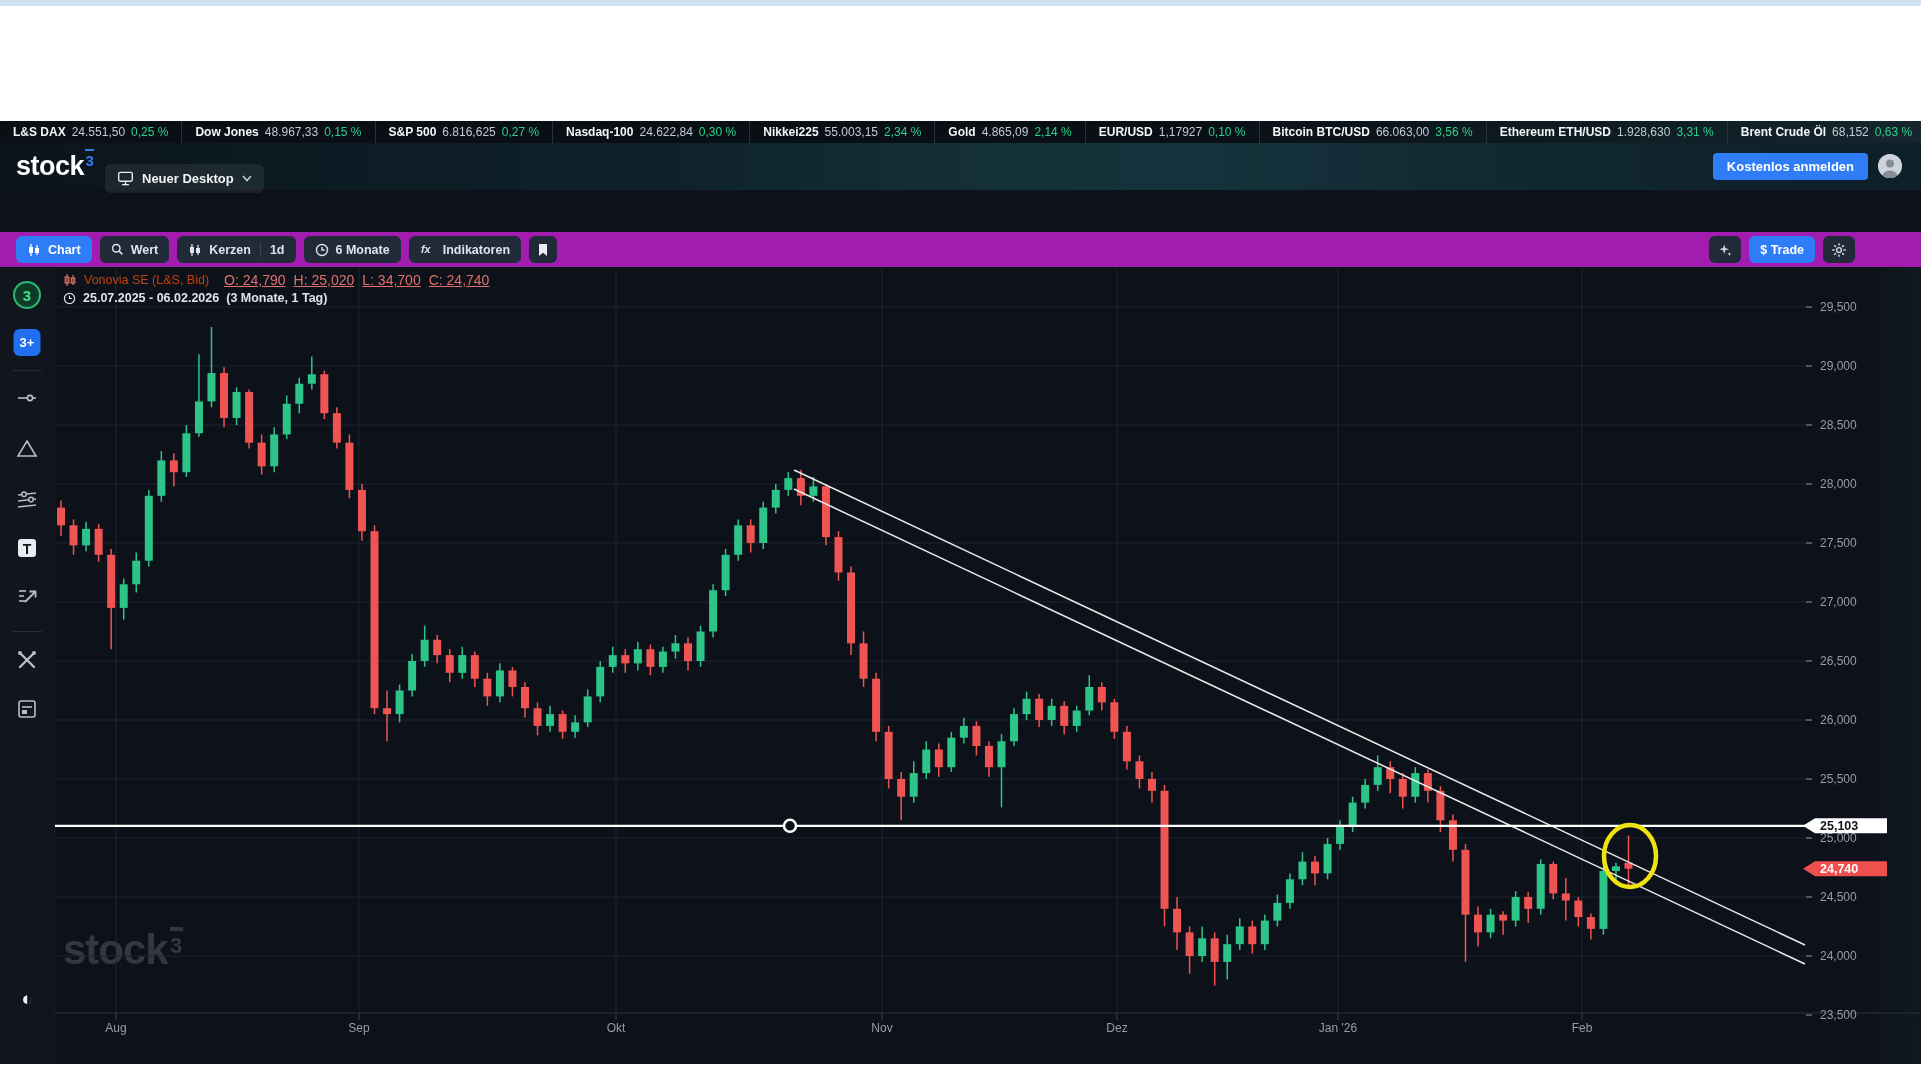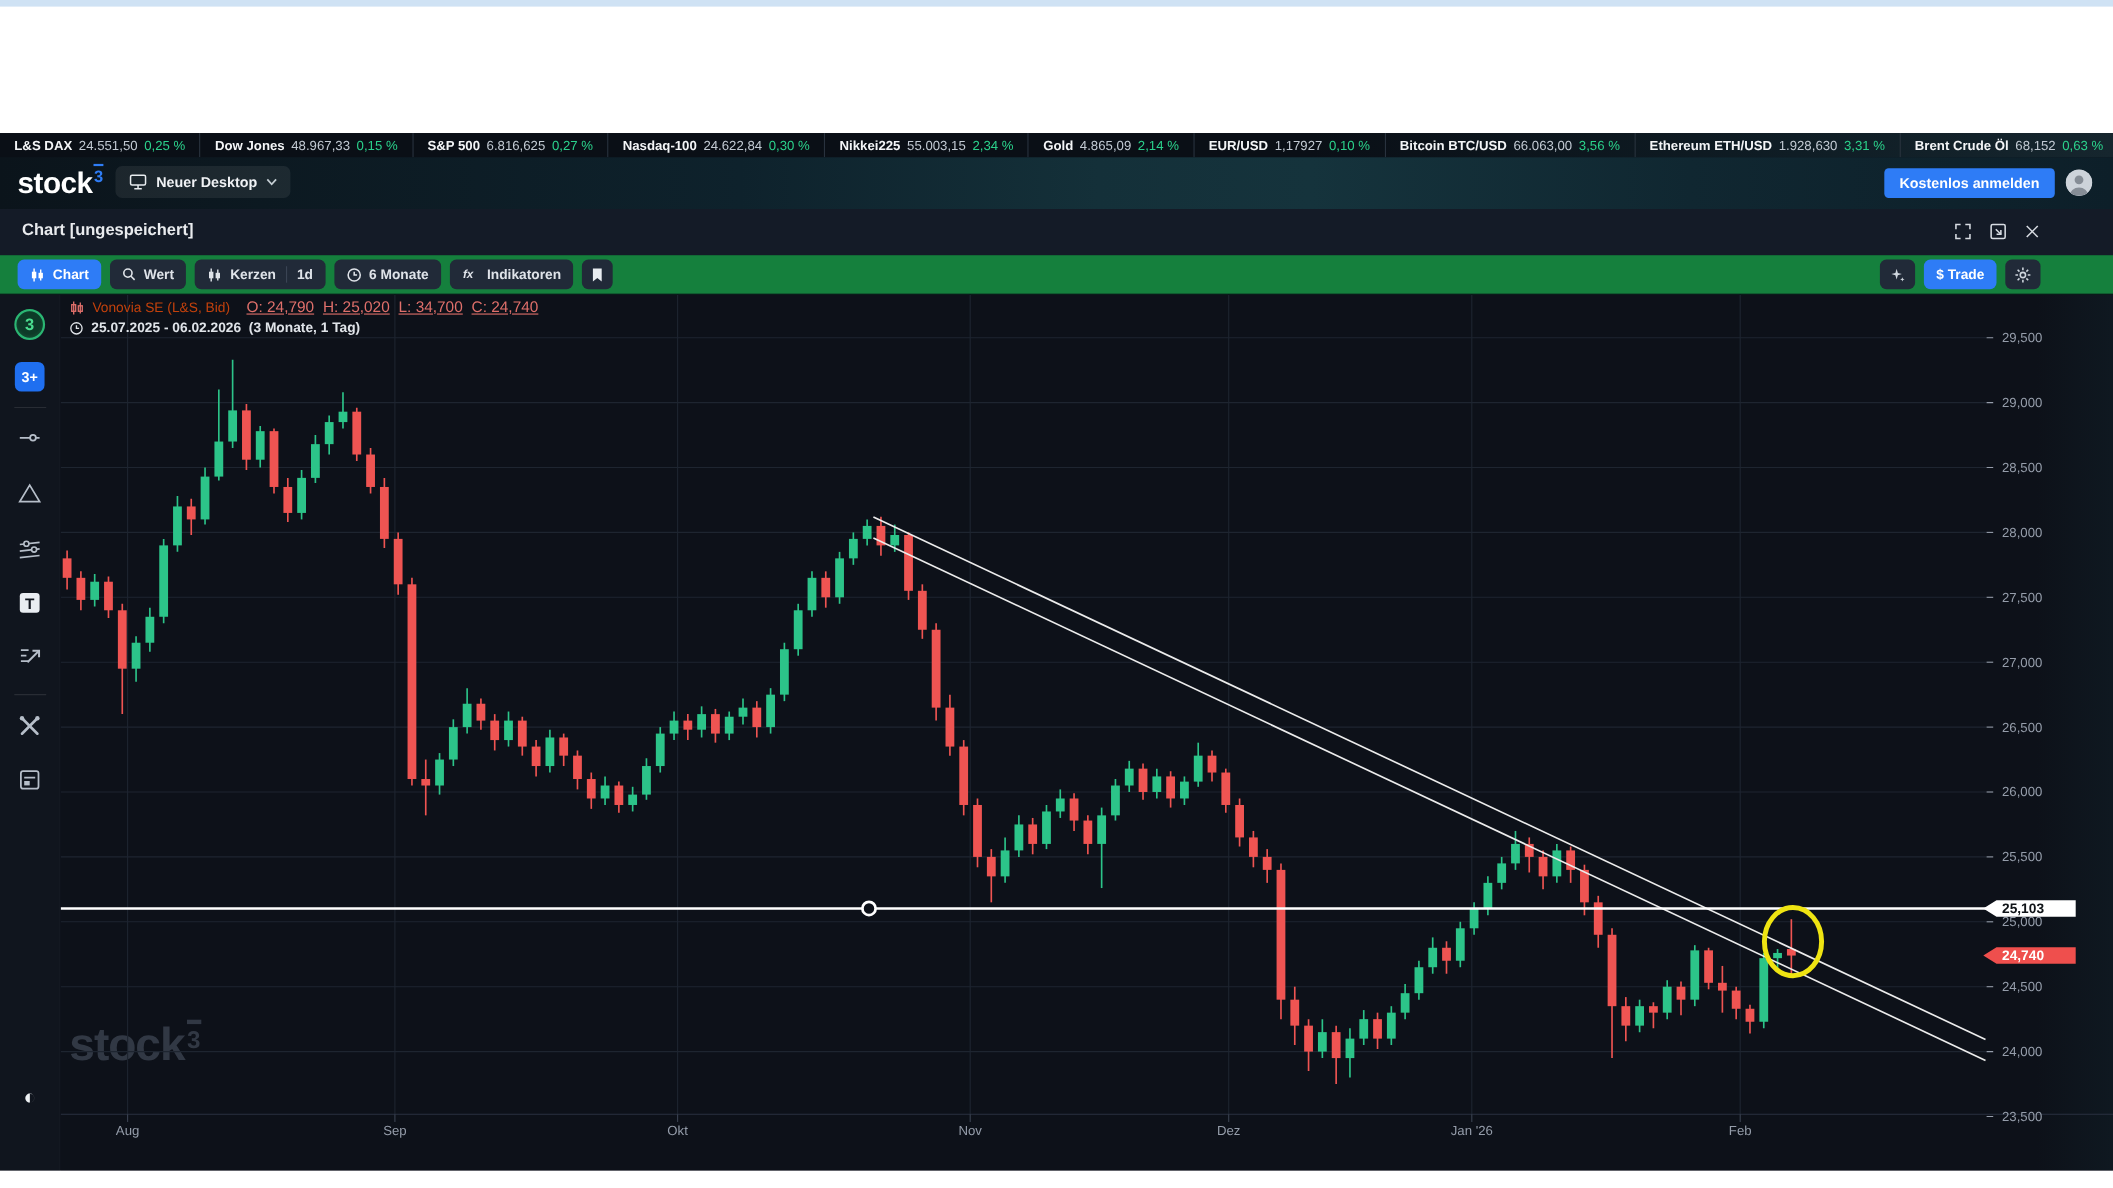--- a/index.html
+++ b/index.html
@@ -16,37 +16,37 @@
   .t-val{color:#c2cad3;font-size:12px;}
   .t-chg{color:#2bd18b;font-size:12px;}
 
   
   .header{position:absolute;left:0;top:22px;width:1921px;height:47px;
           background:linear-gradient(90deg,#0b141b 0%,#0e222c 35%,#143039 52%,#15333c 62%,#102731 80%,#0d1f29 100%);}
   .logo{position:absolute;left:16px;top:8px;display:flex;align-items:flex-start;cursor:pointer;}
   .logo-txt{color:#ffffff;font-size:27px;font-weight:bold;letter-spacing:-0.5px;line-height:30px;}
   .logo-sup{color:#2f7df6;font-size:15px;font-weight:bold;margin-left:1px;margin-top:-2px;display:inline-flex;flex-direction:column;align-items:center;}
   .logo-bar{display:block;width:9px;border-top:2.5px solid #2f7df6;margin-bottom:1px;}
-  .desk-btn{position:absolute;left:105px;top:8px;height:29px;display:flex;align-items:center;gap:8px;
+  .desk-btn{position:absolute;left:105px;top:21px;height:29px;display:flex;align-items:center;gap:8px;
             background:rgba(255,255,255,0.07);border-radius:6px;padding:0 12px;cursor:pointer;}
   .desk-btn span{color:#f0f2f5;font-size:13px;font-weight:bold;}
   .search{position:absolute;left:822px;top:10px;width:368px;height:27px;background:rgba(255,255,255,0.10);
           border-radius:14px;display:flex;align-items:center;padding:0 10px;}
   .search input{flex:1;background:transparent;border:none;outline:none;color:#dfe6ea;font-size:13px;text-align:center;}
   .search input::placeholder{color:#90a4ac;}
   .signup{position:absolute;right:53px;top:10px;height:27px;background:#2e7cf6;color:#ffffff;border:none;
           border-radius:4px;font-size:13px;font-weight:bold;padding:0 14px;cursor:pointer;}
   .avatar{position:absolute;right:19px;top:11px;width:24px;height:24px;border-radius:50%;background:#c9cfd7;overflow:hidden;cursor:pointer;}
 
   
   .titlebar{position:absolute;left:0;top:69px;width:1921px;height:42px;background:#141b27;}
   .titlebar .title{position:absolute;left:20px;top:11px;color:#e9ebee;font-size:15px;font-weight:bold;}
   .win-icons{position:absolute;right:66px;top:12px;display:flex;gap:15px;align-items:center;}
   .win-icons svg{cursor:pointer;}
-  .toolbar{position:absolute;left:0;top:111px;width:1921px;height:36px;background:#15803d;border-bottom:1px solid #090d14;}
+  .toolbar{position:absolute;left:0;top:111px;width:1921px;height:36px;background:#a21caf;border-bottom:1px solid #090d14;}
   .tb-left{position:absolute;left:16px;top:4px;display:flex;gap:8px;align-items:center;}
   .tb-right{position:absolute;right:66px;top:4px;display:flex;gap:8px;align-items:center;}
   .pill{height:27px;display:flex;align-items:center;gap:7px;background:#212a38;border-radius:6px;
         padding:0 11px;color:#dfe3e9;font-size:12.5px;font-weight:bold;cursor:pointer;white-space:nowrap;}
   .pill.active{background:#2e7cf6;color:#ffffff;}
   .pill .inner-div{width:1px;height:15px;background:#3a4454;margin:0 2px;}
   .pill.icon-only{padding:0 8px;}
 
   
   .main{position:absolute;left:0;top:147px;width:1921px;height:796px;}
@@ -156,37 +156,20 @@
       <button class="signup">Kostenlos anmelden</button>
       <div class="avatar">
         <svg width="24" height="24" viewBox="0 0 24 24">
           <circle cx="12" cy="12" r="12" fill="#cdd3da"></circle>
           <circle cx="12" cy="9.5" r="4" fill="#868d96"></circle>
           <path d="M3.5 24 a8.5 7.5 0 0 1 17 0 Z" fill="#868d96"></path>
         </svg>
       </div>
     </div>
 
-    <div class="titlebar">
-      <span class="title">Chart [ungespeichert]</span>
-      <div class="win-icons">
-        <svg width="17" height="17" viewBox="0 0 24 24">
-          <path d="M3 9 V3 H9 M15 3 H21 V9 M21 15 V21 H15 M9 21 H3 V15" fill="none" stroke="#d7dce2" stroke-width="2"></path>
-        </svg>
-        <svg width="17" height="17" viewBox="0 0 24 24">
-          <rect x="3" y="3" width="18" height="18" rx="2" fill="none" stroke="#d7dce2" stroke-width="2"></rect>
-          <line x1="9" y1="9" x2="15.5" y2="15.5" stroke="#d7dce2" stroke-width="2"></line>
-          <polyline points="15.5,10 15.5,15.5 10,15.5" fill="none" stroke="#d7dce2" stroke-width="2"></polyline>
-        </svg>
-        <svg width="15" height="15" viewBox="0 0 24 24">
-          <line x1="4" y1="4" x2="20" y2="20" stroke="#d7dce2" stroke-width="2.2"></line>
-          <line x1="20" y1="4" x2="4" y2="20" stroke="#d7dce2" stroke-width="2.2"></line>
-        </svg>
-      </div>
-    </div>
 
     <div class="toolbar">
       <div class="tb-left">
         <div class="pill active">
           <svg width="14" height="14" viewBox="0 0 14 14">
             <line x1="4" y1="1" x2="4" y2="13" stroke="#fff" stroke-width="1.3"></line>
             <rect x="2" y="4" width="4" height="6" fill="#fff"></rect>
             <line x1="10" y1="2" x2="10" y2="12" stroke="#fff" stroke-width="1.3"></line>
             <rect x="8" y="5" width="4" height="5" fill="#fff"></rect>
           </svg>

